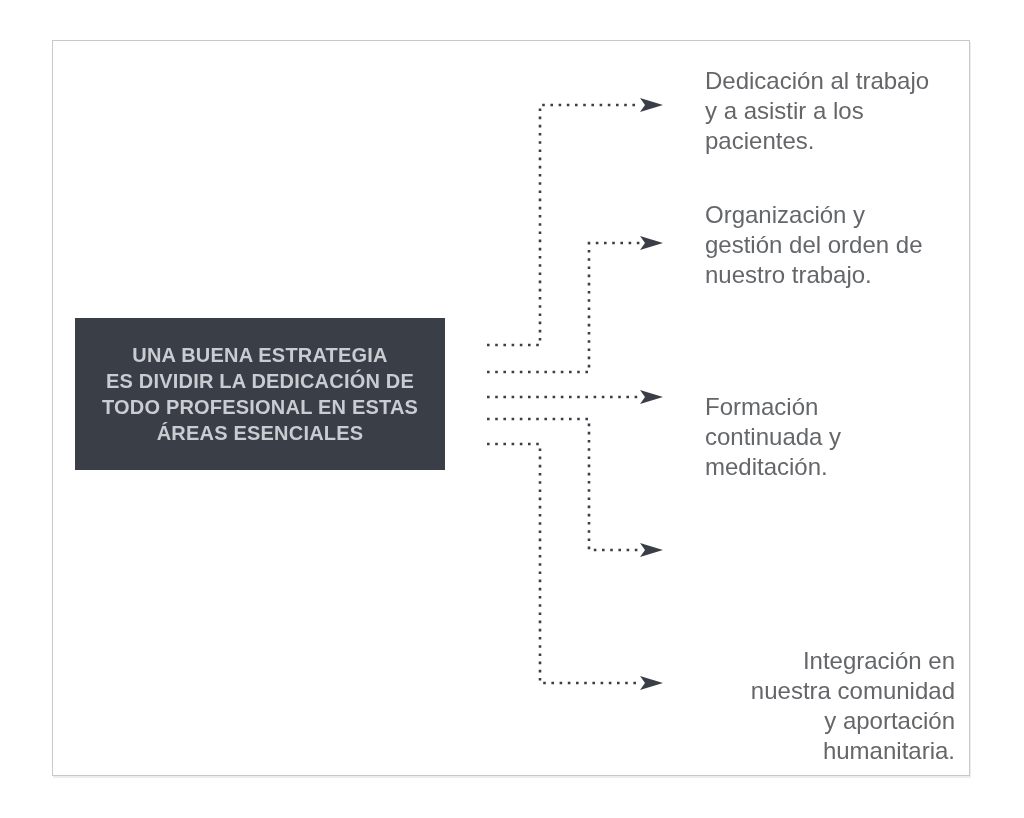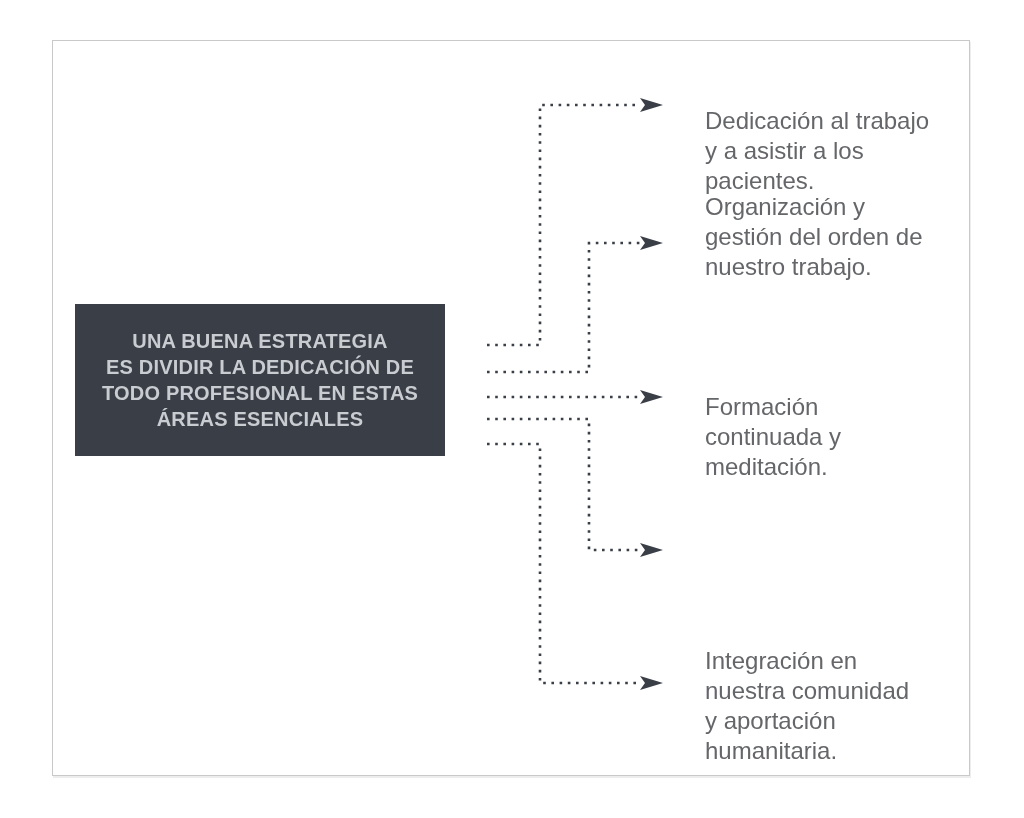--- a/index.html
+++ b/index.html
@@ -31,21 +31,21 @@
   .connector-path {
     fill: none;
     stroke: #3a3e46;
     stroke-width: 2.6;
     stroke-dasharray: 2.6 5.6;
     stroke-linecap: butt;
   }
   .arrowhead { fill: #3a3e46; }
   .strategy-box {
     position: absolute;
-    left: 75px; top: 304px;
+    left: 75px; top: 318px;
     width: 370px; height: 152px;
     background: #3a3e46;
     color: #c9ccd1;
     display: flex;
     align-items: center;
     justify-content: center;
     text-align: center;
     font-weight: bold;
     font-size: 20px;
     line-height: 26px;
@@ -54,25 +54,25 @@
   }
   .item {
     position: absolute;
     left: 705px;
     color: #646669;
     font-size: 24px;
     line-height: 30px;
     white-space: pre-line;
     width: 250px;
   }
-  .item-1 { top: 66px; margin-top: 40px; }
-  .item-2 { top: 192px; }
+  .item-1 { top: 66px; }
+  .item-2 { top: 200px; }
   .item-3 { top: 350px; margin-top: 42px; }
   .item-4 { top: 501px; }
-  .item-5 { top: 646px; }
+  .item-5 { top: 646px; text-align: right; }
 </style>
 </head>
 <body>
 
 <div class="canvas">
 
   <div class="frame"></div>
 
   <svg class="connectors" viewBox="0 0 1024 818" xmlns="http://www.w3.org/2000/svg">
 

